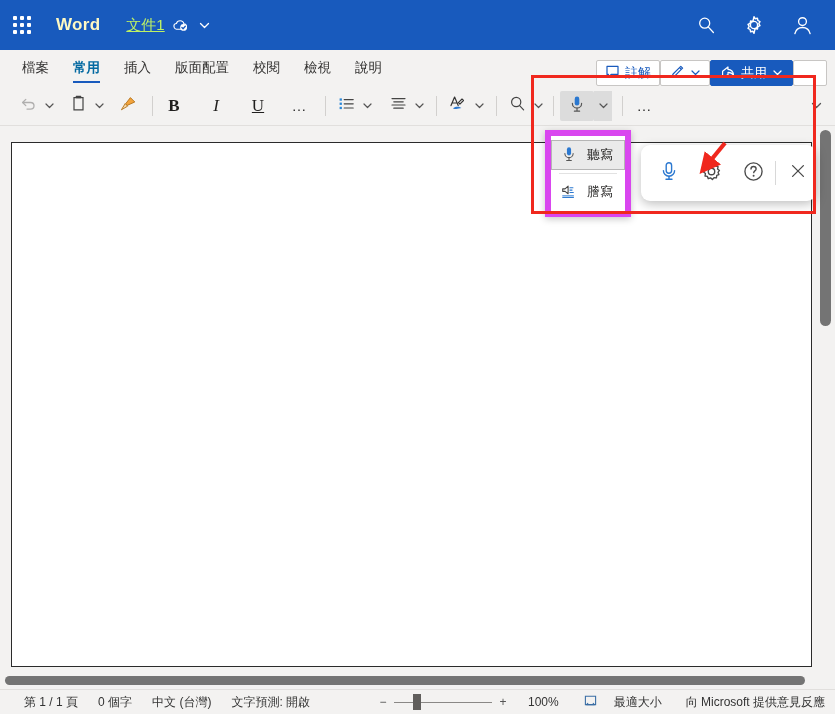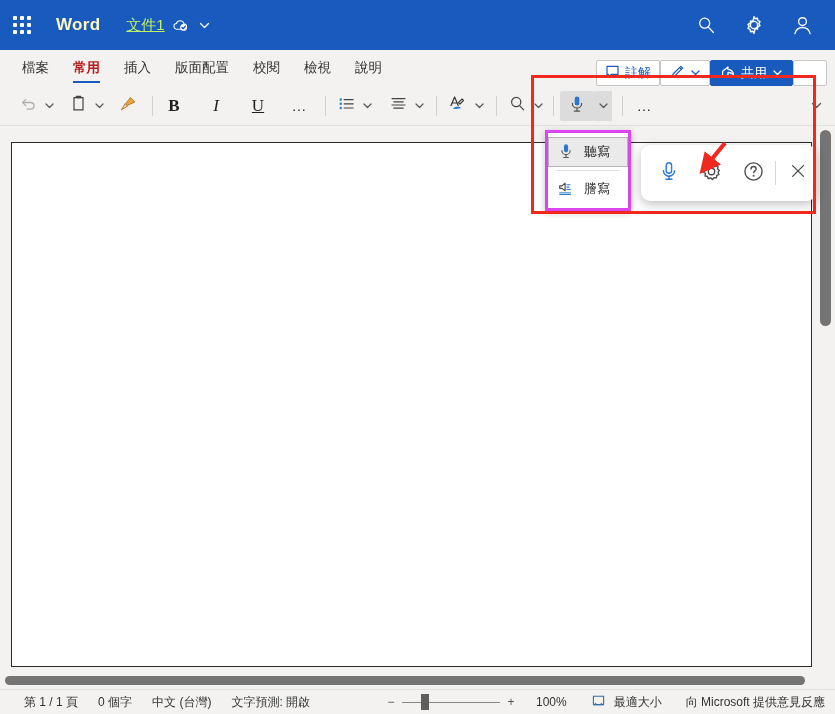--- a/index.html
+++ b/index.html
@@ -29,21 +29,21 @@
   
   .tabsrow {
     position:absolute; left:0; top:50px; width:835px; height:36px;
     background:#f3f2f1; display:flex; align-items:flex-end;
   }
   .tab {
     position:relative; height:36px; display:flex; align-items:center;
     padding:0 12px; font-size:13.5px; color:#323130; cursor:pointer; white-space:nowrap;
   }
   .tab:first-child { margin-left:10px; }
-  .tab.active { color:#b91c1c; font-weight:bold; }
+  .tab.active { color:#0369a1; font-weight:bold; }
   .tab.active::after {
     content:""; position:absolute; left:12px; right:12px; bottom:3px; height:2.5px; background:#185abd;
   }
   .tabs-right { margin-left:auto; display:flex; align-items:center; padding-right:8px; }
   .btn-out {
     height:26px; border:1px solid #c8c6c4; background:#fff; border-radius:2px;
     display:flex; align-items:center; gap:5px; padding:0 8px; font-size:13px; color:#185abd; cursor:pointer;
   }
   .btn-share {
     height:26px; background:#185abd; border:1px solid #185abd; border-radius:2px;
@@ -91,21 +91,21 @@
     background:#747474; border-radius:6px; cursor:pointer;
   }
   .hscroll-thumb {
     position:absolute; left:5px; top:549px; width:800px; height:9px;
     background:#747474; border-radius:5px; cursor:pointer;
   }
 
   
   .dropmenu {
     position:absolute; left:545px; top:130px; width:86px;
-    background:#fff; border:3px solid #d946ef; box-shadow:0 2px 7px rgba(0,0,0,.22);
+    background:#fff; border:6px solid #d946ef; box-shadow:0 2px 7px rgba(0,0,0,.22);
     padding:4px 0; z-index:40;
   }
   .dmitem {
     display:flex; align-items:center; gap:9px; height:30px; padding:0 9px; font-size:13px; color:#201f1e; cursor:pointer;
   }
   .dmitem.hover { background:#eaeaea; outline:1px solid #b5b5b5; outline-offset:-1px; }
   .dmdiv { height:1px; background:#e2e2e2; margin:3px 8px; }
 
   
   .dictbar {
@@ -130,21 +130,21 @@
     display:flex; align-items:center; font-size:12px; color:#333;
   }
   .sb-item { padding:0 10px; white-space:nowrap; cursor:pointer; }
   .sb-item:first-child { margin-left:14px; }
   .sb-right { margin-left:auto; display:flex; align-items:center; padding-right:10px; }
   .zbtn { width:22px; height:20px; display:flex; align-items:center; justify-content:center; cursor:pointer; color:#555; }
   .zslider { position:relative; width:98px; height:20px; display:flex; align-items:center; cursor:pointer; }
   .zslider .rail { position:absolute; left:0; right:0; height:1px; background:#8a8886; }
   .zslider .knob { position:absolute; left:19%; width:8px; height:16px; background:#605e5c; }
   .zpct { padding:0 10px 0 14px; min-width:44px; text-align:right; cursor:pointer; }
-  .fitbtn { display:flex; align-items:center; gap:8px; padding:0 10px 0 14px; cursor:pointer; }
+  .fitbtn { display:flex; align-items:center; gap:16px; padding:0 10px 0 14px; cursor:pointer; }
   .fbk { padding-left:14px; cursor:pointer; }
 </style>
 </head>
 <body>
 
 <div id="app">
 
   <div class="titlebar">
     <div class="waffle">
       <div class="waffle-grid">

